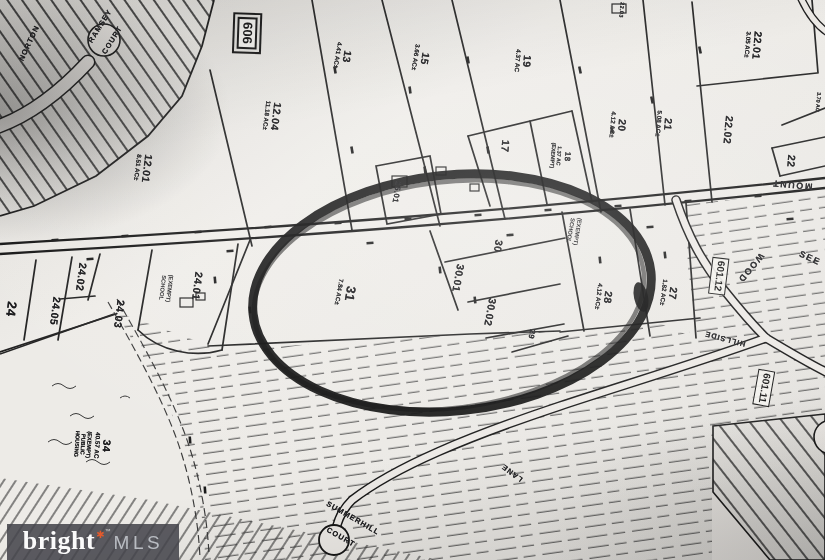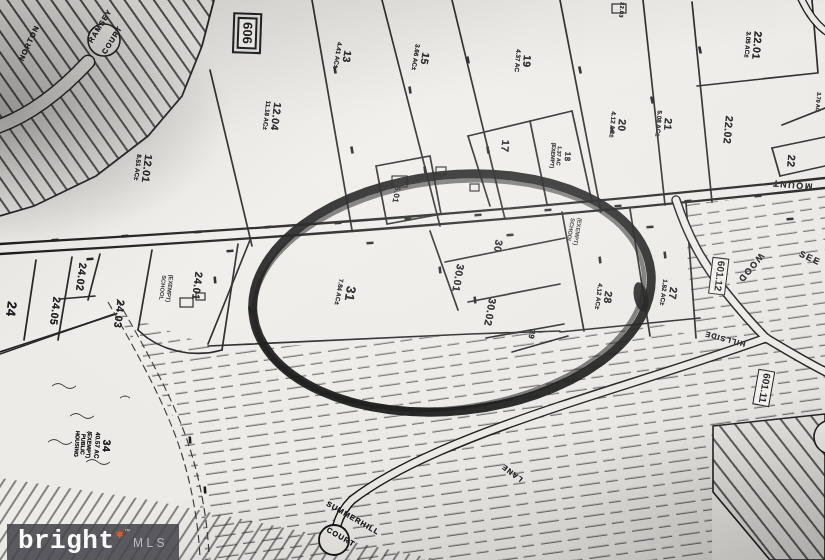--- a/index.html
+++ b/index.html
@@ -33,25 +33,25 @@
   
   .vignette{position:absolute;inset:0;pointer-events:none;background:
      radial-gradient(130% 100% at 62% 38%, rgba(255,255,255,.22), rgba(255,255,255,0) 55%),
      radial-gradient(40% 34% at 0% 20%, rgba(25,25,25,.38), rgba(0,0,0,0) 70%),
      radial-gradient(50% 40% at 100% 100%, rgba(30,30,30,.14), rgba(0,0,0,0) 70%),
      linear-gradient(170deg, rgba(0,0,0,.10), rgba(0,0,0,0) 25%, rgba(0,0,0,0) 75%, rgba(0,0,0,.12));}
   
   .wm{position:absolute;left:7px;bottom:0;width:172px;height:36px;
       background:rgba(70,70,76,.88);display:flex;align-items:center;
       justify-content:center;pointer-events:none;}
-  .wm-brand{font-family:Liberation Mono, monospace;font-weight:700;font-size:26px;
+  .wm-brand{font-family:Liberation Serif, serif;font-weight:700;font-size:26px;
       color:#fbfbfb;letter-spacing:.5px;margin-top:-3px;}
   .wm-star{color:#e15a2d;font-size:10px;align-self:flex-start;margin:5px 0 0 1px;}
   .wm-tm{color:#cfcfcf;font-size:6px;align-self:flex-start;margin:4px 3px 0 0;}
-  .wm-mls{font-size:12px;color:#b9bcc2;letter-spacing:3.5px;margin-top:2px;}
+  .wm-mls{font-size:19px;color:#b9bcc2;letter-spacing:3.5px;margin-top:2px;}
 </style>
 </head>
 <body>
 
 <div class="stage">
 
 <svg width="825" height="560" viewBox="0 0 825 560">
   <defs>
     <linearGradient id="paper" x1="0" y1="0" x2="1" y2="1">
       <stop offset="0" stop-color="#dcdad6"></stop>

